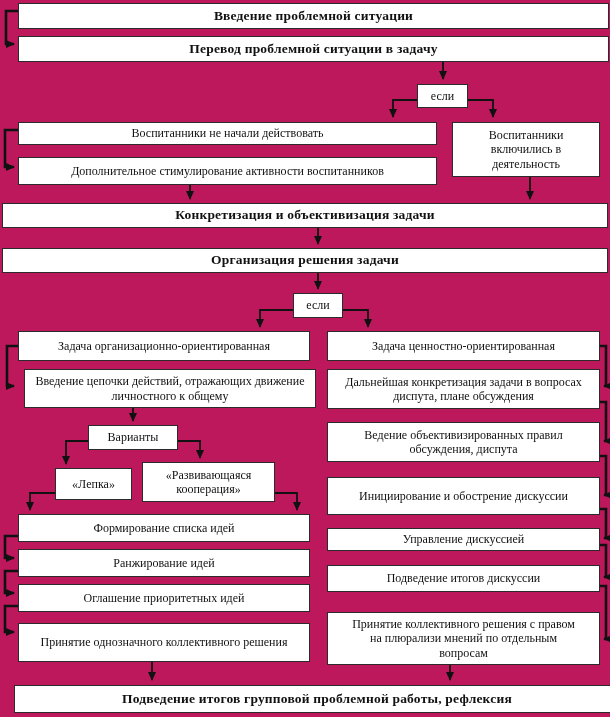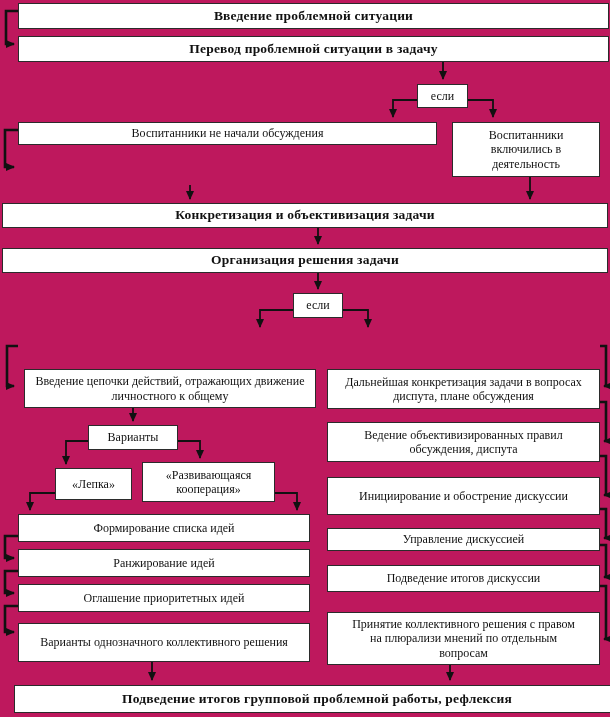--- a/index.html
+++ b/index.html
@@ -51,33 +51,36 @@
     <path class="thick" d="M600,456 H606 V495 H604" marker-end="url(#ah)"></path>
     <path class="thick" d="M600,509 H606 V538 H604" marker-end="url(#ah)"></path>
     <path class="thick" d="M600,545 H606 V577 H604" marker-end="url(#ah)"></path>
     <path class="thick" d="M600,586 H606 V639 H604" marker-end="url(#ah)"></path>
     <path class="ln" d="M450,665 V680" marker-end="url(#ah)"></path>
   </svg>
 
   <div class="node hdr" style="left:18px;top:3px;width:591px;height:26px">Введение проблемной ситуации</div>
   <div class="node hdr" style="left:18px;top:36px;width:591px;height:26px">Перевод проблемной ситуации в задачу</div>
   <div class="node" style="left:417px;top:84px;width:51px;height:24px">если</div>
-  <div class="node" style="left:18px;top:122px;width:419px;height:23px">Воспитанники не начали обсуждения</div>
+  <div class="node" style="left:18px;top:122px;width:419px;height:23px">Воспитанники не начали действовать</div>
   <div class="node" style="left:452px;top:122px;width:148px;height:55px">Воспитанники включились в деятельность</div>
+  <div class="node" style="left:18px;top:157px;width:419px;height:28px">Дополнительное стимулирование активности воспитанников</div>
   <div class="node hdr" style="left:2px;top:203px;width:606px;height:25px">Конкретизация и объективизация задачи</div>
   <div class="node hdr" style="left:2px;top:248px;width:606px;height:25px">Организация решения задачи</div>
   <div class="node" style="left:293px;top:293px;width:50px;height:25px">если</div>
+  <div class="node" style="left:18px;top:331px;width:292px;height:30px">Задача организационно-ориентированная</div>
+  <div class="node" style="left:327px;top:331px;width:273px;height:30px">Задача ценностно-ориентированная</div>
   <div class="node" style="left:24px;top:369px;width:292px;height:39px">Введение цепочки действий, отражающих движение личностного к общему</div>
   <div class="node" style="left:88px;top:425px;width:90px;height:25px">Варианты</div>
   <div class="node" style="left:55px;top:468px;width:77px;height:32px">«Лепка»</div>
   <div class="node" style="left:142px;top:462px;width:133px;height:40px">«Развивающаяся кооперация»</div>
   <div class="node" style="left:18px;top:514px;width:292px;height:28px">Формирование списка идей</div>
   <div class="node" style="left:18px;top:549px;width:292px;height:28px">Ранжирование идей</div>
   <div class="node" style="left:18px;top:584px;width:292px;height:28px">Оглашение приоритетных идей</div>
-  <div class="node" style="left:18px;top:623px;width:292px;height:39px">Варианты однозначного коллективного решения</div>
+  <div class="node" style="left:18px;top:623px;width:292px;height:39px">Принятие однозначного коллективного решения</div>
   <div class="node" style="left:327px;top:369px;width:273px;height:40px">Дальнейшая конкретизация задачи в вопросах диспута, плане обсуждения</div>
   <div class="node" style="left:327px;top:422px;width:273px;height:40px">Ведение объективизированных правил обсуждения, диспута</div>
   <div class="node" style="left:327px;top:477px;width:273px;height:38px">Инициирование и обострение дискуссии</div>
   <div class="node" style="left:327px;top:528px;width:273px;height:23px">Управление дискуссией</div>
   <div class="node" style="left:327px;top:565px;width:273px;height:27px">Подведение итогов дискуссии</div>
   <div class="node narrow" style="left:327px;top:612px;width:273px;height:53px">Принятие коллективного решения с правом на плюрализи мнений по отдельным вопросам</div>
   <div class="node hdr" style="left:14px;top:685px;width:606px;height:28px">Подведение итогов групповой проблемной работы, рефлексия</div>
 
 </div>
 

